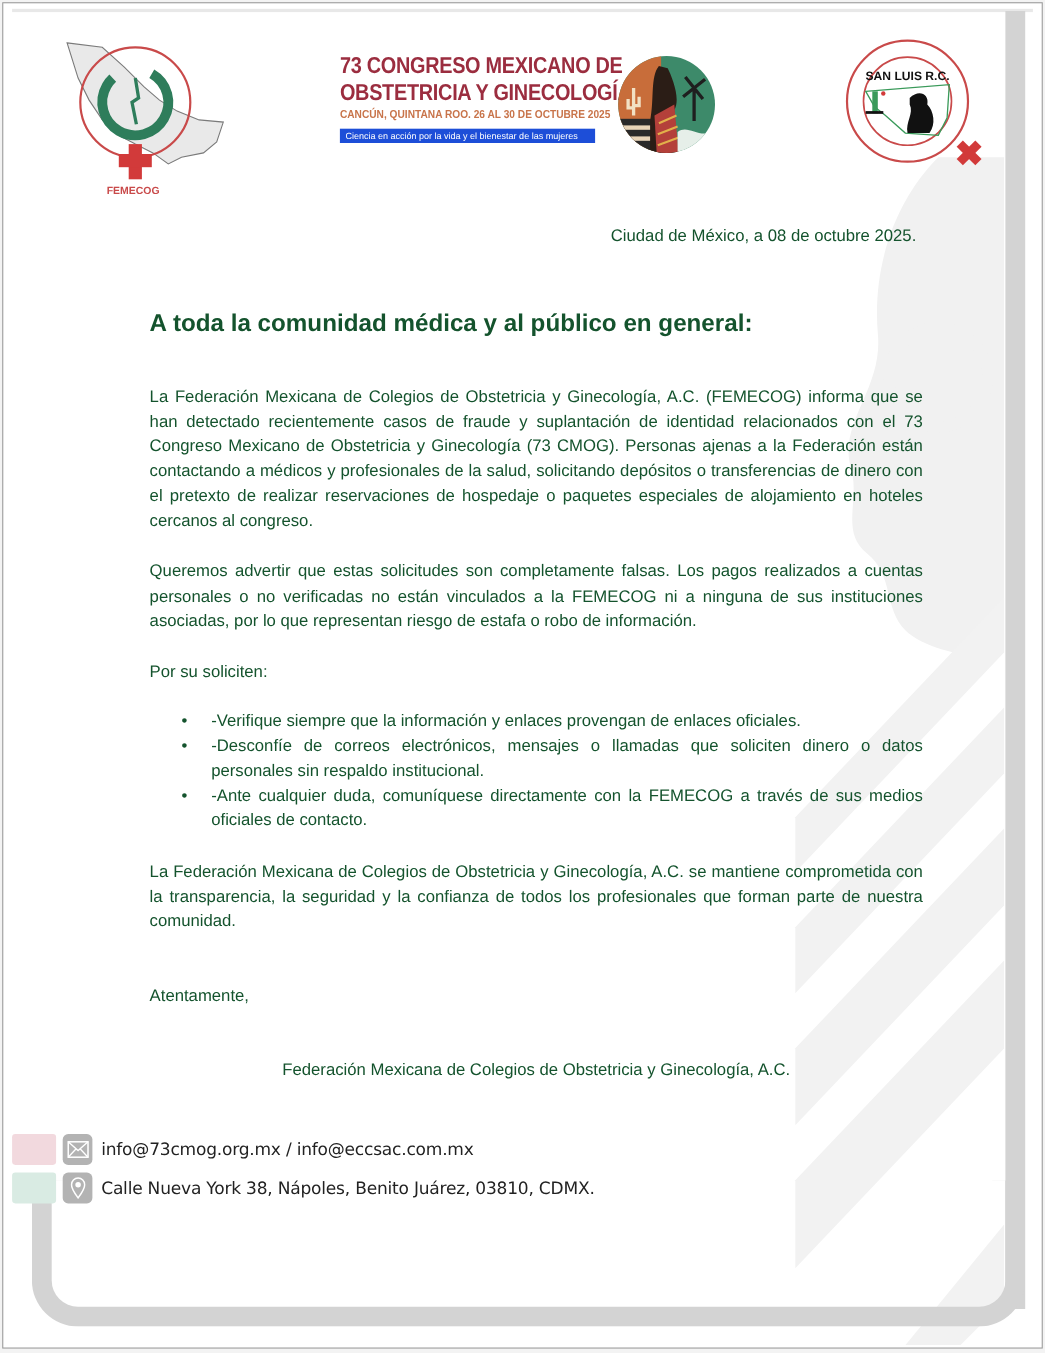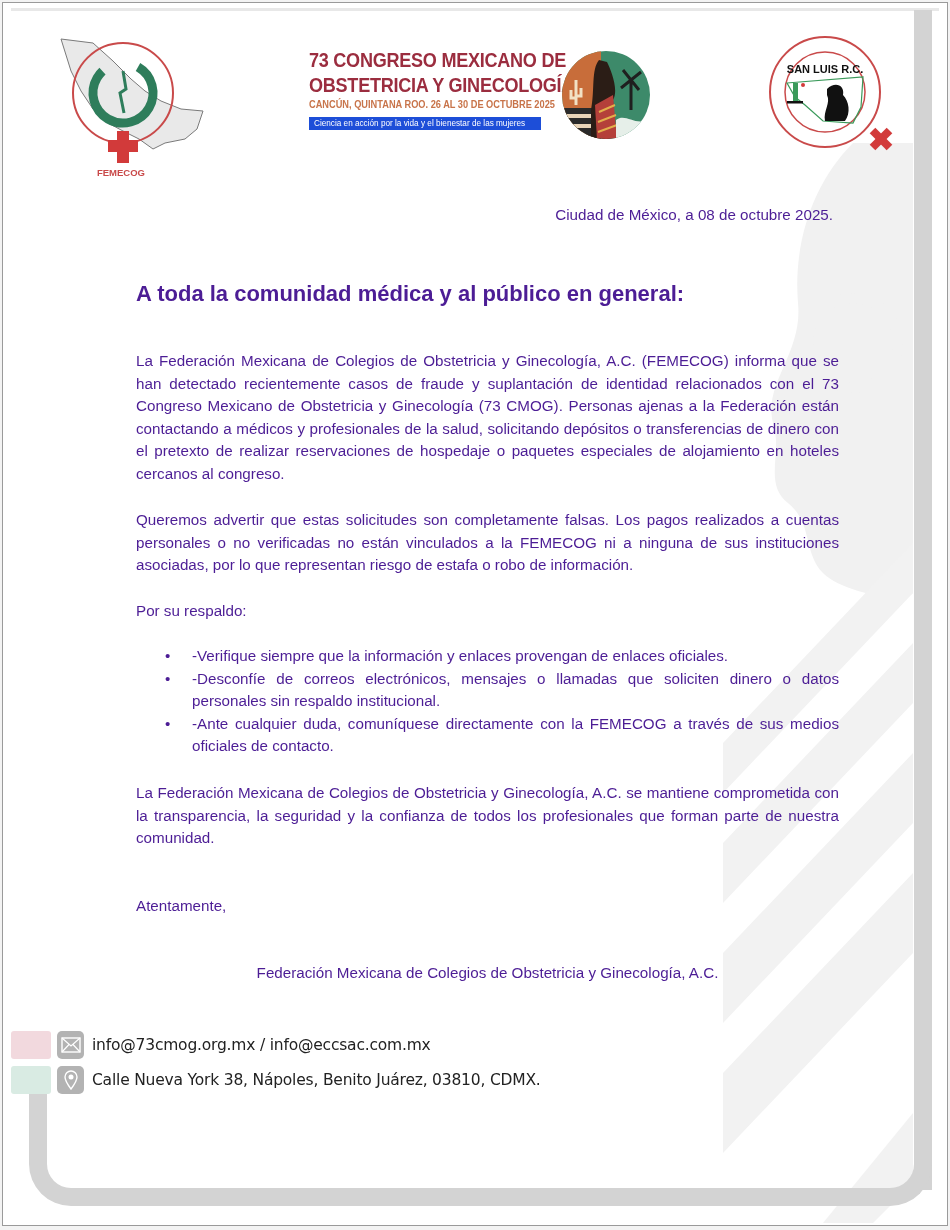--- a/index.html
+++ b/index.html
@@ -35,21 +35,21 @@
     transform: scaleX(0.88); transform-origin: left;
   }
   .banner .pill {
     margin-top: 6px; background: #1d4ed8; color: #fff; font-size: 8.2px; padding: 2px 5px;
     width: 232px; box-sizing: border-box; white-space: nowrap;
   }
   .circle-art { left: 558px; top: 47px; width: 90px; height: 90px; }
   .logo-sanluis { left: 762px; top: 32px; width: 135px; height: 118px; }
 
   
-  .doc { font-family: "Liberation Sans", sans-serif; color: #4c1d95; font-size: 15.2px; line-height: 22.6px; }
+  .doc { font-family: "Liberation Sans", sans-serif; color: #14532d; font-size: 15.2px; line-height: 22.6px; }
   .date { right: 114px; top: 201px; white-space: nowrap; }
   .heading { left: 133px; top: 280px; font-weight: bold; font-size: 22px; white-space: nowrap; }
   .para { left: 133px; width: 703px; text-align: justify; text-align-last: left; }
   .p1 { top: 347px; }
   .p2 { top: 506px; }
   .p3 { top: 597px; }
   .bullets { left: 133px; top: 642px; width: 703px; margin: 0; padding: 0; list-style: none; }
   .bullets li { position: relative; padding-left: 56px; text-align: justify; text-align-last: left; }
   .bullets li .dot { position: absolute; left: 29px; top: 0; }
   .p4 { top: 779px; }
@@ -131,21 +131,21 @@
     <text x="60" y="38" text-anchor="middle" font-family="Liberation Sans, sans-serif" font-weight="bold" font-size="11" fill="#111">SAN LUIS R.C.</text>
     <rect x="112" y="92" width="8" height="24" fill="#d23a3a" transform="rotate(45 116 104)"></rect>
     <rect x="104" y="100" width="24" height="8" fill="#d23a3a" transform="rotate(45 116 104)"></rect>
   </svg>
 
   <div class="abs doc date">Ciudad de México, a 08 de octubre 2025.</div>
   <div class="abs doc heading">A toda la comunidad médica y al público en general:</div>
 
   <div class="abs doc para p1">La Federación Mexicana de Colegios de Obstetricia y Ginecología, A.C. (FEMECOG) informa que se han detectado recientemente casos de fraude y suplantación de identidad relacionados con el 73 Congreso Mexicano de Obstetricia y Ginecología (73 CMOG). Personas ajenas a la Federación están contactando a médicos y profesionales de la salud, solicitando depósitos o transferencias de dinero con el pretexto de realizar reservaciones de hospedaje o paquetes especiales de alojamiento en hoteles cercanos al congreso.</div>
   <div class="abs doc para p2">Queremos advertir que estas solicitudes son completamente falsas. Los pagos realizados a cuentas personales o no verificadas no están vinculados a la FEMECOG ni a ninguna de sus instituciones asociadas, por lo que representan riesgo de estafa o robo de información.</div>
-  <div class="abs doc para p3">Por su respaldo:</div>
+  <div class="abs doc para p3">Por su soliciten:</div>
 
   <ul class="abs doc bullets">
     <li>
       <span class="dot">•</span>
       <span>-Verifique siempre que la información y enlaces provengan de enlaces oficiales.</span>
     </li>
     <li>
       <span class="dot">•</span>
       <span>-Desconfíe de correos electrónicos, mensajes o llamadas que soliciten dinero o datos personales sin respaldo institucional.</span>
     </li>

